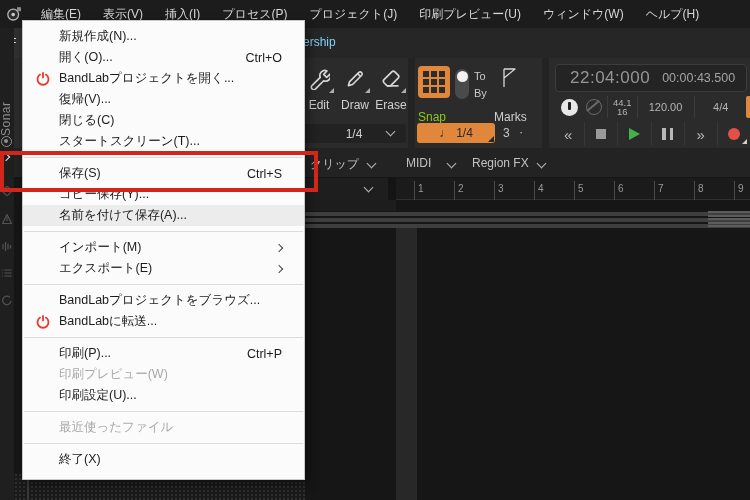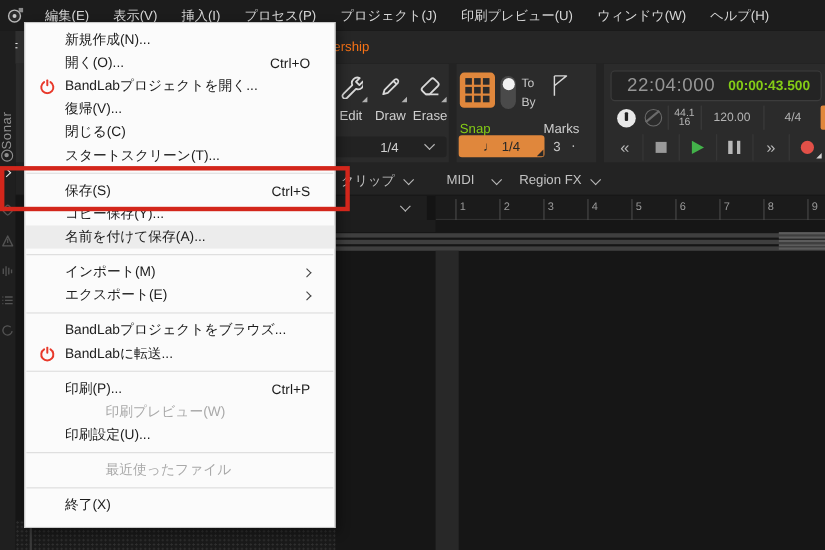--- a/index.html
+++ b/index.html
@@ -9,21 +9,21 @@
 
   
   .menubar { position:absolute; left:0; top:0; width:750px; height:28px; background:#1c1c1c; display:flex; align-items:center; z-index:5; }
   .appicon { width:16px; height:16px; margin:0 8px 0 6px; flex:0 0 auto; }
   .mb-item { color:#d8d8d8; font-size:12px; padding:6px 11px; height:28px; display:flex; align-items:center; white-space:nowrap; }
   .mb-item.open { background:#3d3d3d; }
 
   
   .tabbar { position:absolute; left:0; top:28px; width:750px; height:30px; background:#262626; z-index:1; }
   .tab-left { position:absolute; left:0; top:0; width:24px; height:30px; background:#303030; color:#e8e8e8; font-size:12px; display:flex; align-items:center; padding-left:9px; }
-  .tab-right { position:absolute; left:303px; top:7px; color:#f97316; font-size:12px; }
+  .tab-right { position:absolute; left:303px; top:7px; color:#7dd3fc; font-size:12px; }
 
   
   .toolbar { position:absolute; left:14px; top:58px; width:736px; height:90px; background:#2b2b2b; z-index:1; }
   .tb-sep { position:absolute; top:0; width:7px; height:90px; background:#232323; }
   .tool { position:absolute; top:10px; width:34px; text-align:center; }
   .tool .ticon { position:relative; width:22px; height:22px; margin:0 auto; }
   .tool .flyout { position:absolute; right:-4px; bottom:-3px; width:0; height:0; border-left:5px solid transparent; border-bottom:5px solid #b0b0b0; }
   .tool-label { color:#d0d0d0; font-size:12px; margin-top:8px; }
   .res-drop { position:absolute; left:288px; top:66px; width:104px; height:19px; background:#222; border-radius:3px; display:flex; align-items:center; justify-content:center; color:#d0d0d0; font-size:12px; }
   .chev { width:7px; height:7px; border-right:1.5px solid #b8b8b8; border-bottom:1.5px solid #b8b8b8; transform:rotate(45deg); display:inline-block; }
@@ -38,21 +38,21 @@
   .tgl-by { position:absolute; left:460px; top:29px; color:#c8c8c8; font-size:11px; }
   .marks-icon { position:absolute; left:487px; top:10px; }
   .marks-label { position:absolute; left:480px; top:52px; color:#d0d0d0; font-size:12px; }
   .snapval { position:absolute; left:403px; top:65px; width:78px; height:20px; background:#e0873c; border-radius:3px; color:#272727; font-size:12px; display:flex; align-items:center; justify-content:center; gap:5px; overflow:hidden; }
   .snapval .corner { position:absolute; right:1px; bottom:1px; width:0; height:0; border-left:6px solid transparent; border-bottom:6px solid #272727; }
   .snap-extra { position:absolute; left:489px; top:68px; color:#c8c8c8; font-size:12px; }
   .snap-dot { position:absolute; left:505px; top:66px; color:#c8c8c8; font-size:13px; }
 
   .timebox { position:absolute; left:541px; top:6px; width:192px; height:28px; background:#242424; border:1px solid #3c3c3c; border-radius:4px; display:flex; align-items:center; }
   .time-main { color:#969696; font-size:17px; letter-spacing:.5px; margin-left:14px; }
-  .time-sub { color:#84cc16; font-size:12.5px; margin-left:12px;font-weight:bold; }
+  .time-sub { color:#a3a3a3; font-size:12.5px; margin-left:12px; }
   .infobar { position:absolute; left:541px; top:36px; width:192px; height:26px; display:flex; align-items:center; }
   .info-cell { height:26px; display:flex; align-items:center; justify-content:center; color:#b4b4b4; font-size:11px; }
   .vline { width:1px; height:22px; background:#3c3c3c; }
   .engine-ic { width:17px; height:17px; background:#e8e8e8; border-radius:50%; position:relative; margin:0 3px 0 6px; }
   .engine-ic::after { content:""; position:absolute; left:7px; top:3px; width:3px; height:8px; background:#222; border-radius:1px; }
   .metro-off { width:16px; height:16px; border:1.5px solid #6a6a6a; border-radius:50%; position:relative; margin:0 5px; }
   .metro-off::after { content:""; position:absolute; left:-2px; top:5px; width:16px; height:1.5px; background:#6a6a6a; transform:rotate(-40deg); }
   .sr-stack { display:flex; flex-direction:column; line-height:9px; font-size:9.5px; color:#b4b4b4; text-align:center; padding:0 5px; }
   .transbar { position:absolute; left:538px; top:64px; width:198px; height:24px; display:flex; }
   .t-btn { flex:1; display:flex; align-items:center; justify-content:center; border-left:1px solid #383838; position:relative; }
@@ -94,21 +94,21 @@
 
   
   .bottomdots { position:absolute; left:14px; top:473px; width:291px; height:27px; background:#1a1a1a;
     background-image:radial-gradient(#2e2e2e .8px, transparent .9px); background-size:4px 4px; z-index:1; }
   .bottomdots .grip { position:absolute; left:13px; top:2px; width:2px; height:25px; background:#3a3a3a; }
 
   
   .menu-popup { position:absolute; left:22px; top:20px; width:283px; height:460px; background:#fbfbfb; border:1px solid #c9c9c9; box-shadow:3px 4px 10px rgba(0,0,0,.45); z-index:10; padding-top:5px; }
   .mi { position:relative; height:21px; display:flex; align-items:center; padding:0 22px 0 36px; color:#1c1c1c; font-size:12.5px; white-space:nowrap; }
   .mi.hover { background:#ececec; }
-  .mi.disabled { color:#a9a9a9;margin-left:37px; }
+  .mi.disabled { color:#a9a9a9; }
   .mi .sc { margin-left:auto; font-size:12.5px; }
   .mi .sub { margin-left:auto; width:6px; height:6px; border-right:1.4px solid #444; border-top:1.4px solid #444; transform:rotate(45deg); }
   .mi .bicon { position:absolute; left:13px; top:3.5px; width:14px; height:14px; }
   .msep { height:1px; background:#dcdcdc; margin:5px 1px; }
 
   
   .red-rect { position:absolute; left:0px; top:151px; width:318px; height:41px; border:4px solid #d3261b; z-index:50; }
 
   svg { display:block; }
 </style>

